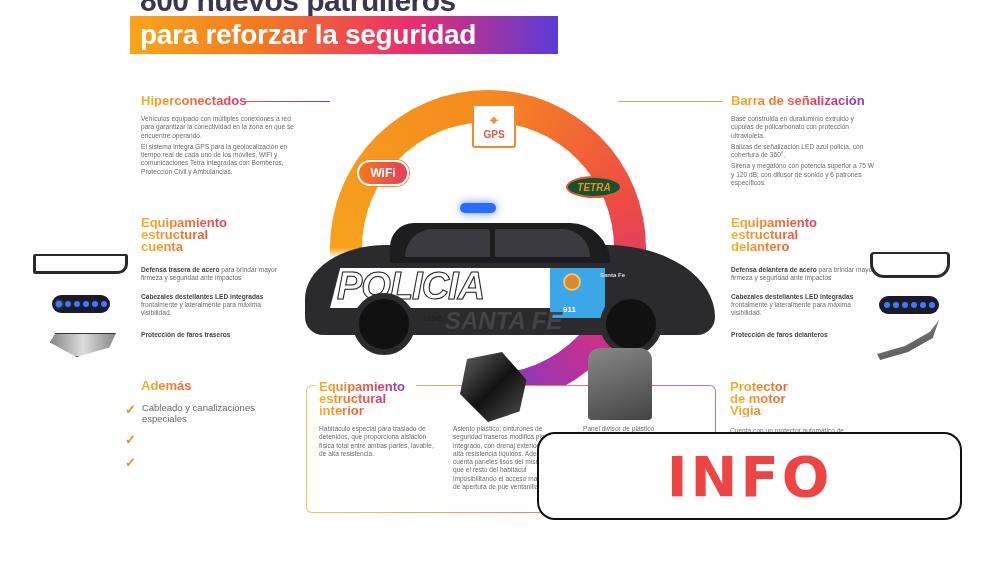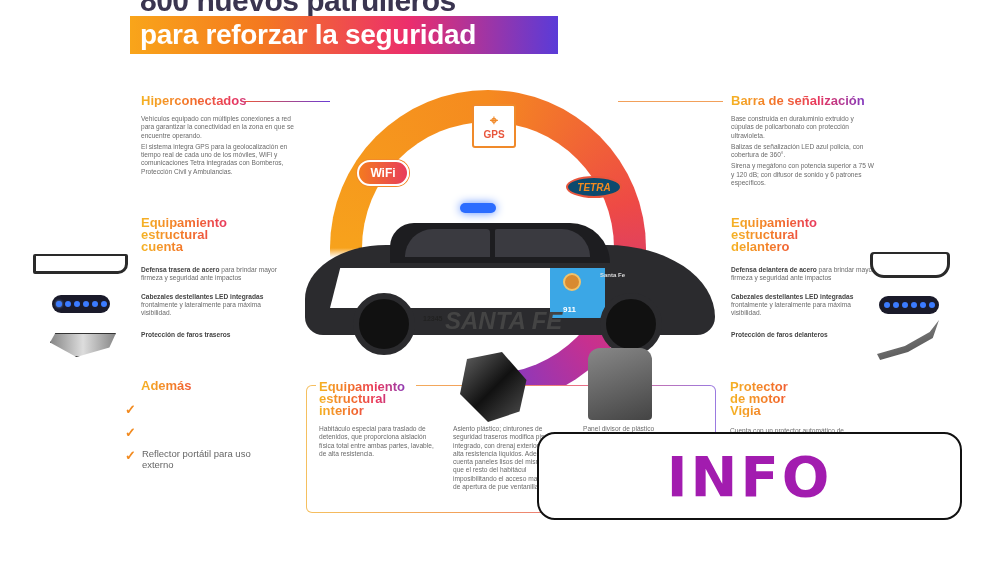--- a/index.html
+++ b/index.html
@@ -30,21 +30,21 @@
 
 <div class="abs icon-badge" style="left:472px;top:104px;width:44px;height:44px;background:#fff;border:2px solid #f08a2a;border-radius:3px;flex-direction:column;color:#e8553c;font-size:10px">
   <span style="font-size:14px;color:#f08a2a">⌖</span>
   <span>GPS</span>
 </div>
 
 <div class="abs icon-badge" style="left:357px;top:160px;width:52px;height:26px;background:linear-gradient(90deg,#f47a1f,#e83c5c);border-radius:13px;color:#fff;font-size:12px;border:2px solid #fff;box-shadow:0 0 0 1px #f28a2a">
   <span>WiFi</span>
 </div>
 
-<div class="abs icon-badge" style="left:566px;top:176px;width:56px;height:22px;background:#0c4a6e;border:2px solid #e8553c;border-radius:50%;color:#f28a1f;font-size:10px;font-style:italic">
+<div class="abs icon-badge" style="left:566px;top:176px;width:56px;height:22px;background:#14532d;border:2px solid #e8553c;border-radius:50%;color:#f28a1f;font-size:10px;font-style:italic">
   <span>TETRA</span>
 </div>
 
 <div class="abs" style="left:141px;top:95px;width:155px">
   <div class="h grad">Hiperconectados</div>
   <div class="p" style="margin-top:8px">Vehículos equipado con múltiples conexiones a red para garantizar la conectividad en la zona en que se encuentre operando.</div>
   <div class="p" style="margin-top:3px">El sistema integra GPS para la geolocalización en tiempo real de cada uno de los móviles, WiFi y comunicaciones Tetra integradas con Bomberos, Protección Civil y Ambulancias.</div>
 </div>
 <div class="line" style="left:245px;top:101px;width:85px;background:linear-gradient(90deg,#e8553c,#6a3bd6)"></div>
 
@@ -96,40 +96,41 @@
 <div class="abs" style="left:877px;top:320px;width:62px;height:40px;background:linear-gradient(160deg,#999,#444);clip-path:polygon(100% 0,90% 45%,50% 80%,5% 100%,0 85%,45% 65%,85% 30%)"></div>
 
 <div class="abs car">
   <div class="abs" style="left:10px;top:30px;width:410px;height:90px;background:#2b2b2e;border-radius:90px 120px 20px 20px / 60px 80px 20px 20px"></div>
   <div class="abs" style="left:95px;top:8px;width:220px;height:40px;background:#1d1d20;border-radius:60px 100px 0 0"></div>
   <div class="abs" style="left:110px;top:14px;width:85px;height:28px;background:#3a3a40;border-radius:30px 4px 0 0"></div>
   <div class="abs" style="left:200px;top:14px;width:95px;height:28px;background:#3a3a40;border-radius:4px 60px 0 0"></div>
   <div class="abs" style="left:165px;top:-12px;width:36px;height:10px;background:#2b6cff;border-radius:5px;box-shadow:0 0 10px #5a8cff"></div>
   <div class="abs" style="left:35px;top:53px;width:255px;height:40px;background:#fff;clip-path:polygon(4% 0,100% 0,100% 100%,0 100%)"></div>
   <div class="abs" style="left:255px;top:53px;width:55px;height:50px;background:#3ba7e6"></div>
+  <div class="abs" style="left:42px;top:50px;font-size:38px;font-weight:bold;font-style:italic;color:#fff;text-shadow:0 0 1px #000;letter-spacing:-1px;-webkit-text-stroke:1px #222">POLICIA</div>
   <div class="abs" style="left:150px;top:92px;font-size:24px;font-weight:bold;font-style:italic;color:#444">SANTA FE</div>
   <div class="abs" style="left:128px;top:100px;font-size:7px;color:#222;font-weight:bold">12345</div>
   <div class="abs" style="left:268px;top:90px;font-size:8px;color:#fff;font-weight:bold">911</div>
   <div class="abs" style="left:268px;top:58px;width:18px;height:18px;border-radius:50%;background:#d88a30;border:2px solid #f2c36a"></div>
   <div class="abs" style="left:305px;top:57px;font-size:6px;color:#ddd;font-weight:bold">Santa Fe</div>
   <div class="abs" style="left:58px;top:78px;width:62px;height:62px;border-radius:50%;background:#111;border:6px solid #2b2b2e"></div>
   <div class="abs" style="left:305px;top:78px;width:62px;height:62px;border-radius:50%;background:#111;border:6px solid #2b2b2e"></div>
 </div>
 
 <div class="abs" style="left:141px;top:380px;width:120px">
   <div class="h grad">Además</div>
   <div style="display:flex;gap:6px;margin-top:10px;margin-left:-16px">
       <span class="check">✓</span>
+      <span class="ad">Cableado y canalizaciones especiales</span>
     </div>
   <div style="display:flex;gap:6px;margin-top:8px;margin-left:-16px">
       <span class="check">✓</span>
     </div>
   <div style="display:flex;gap:6px;margin-top:8px;margin-left:-16px">
       <span class="check">✓</span>
-      <span class="ad">Reflector portátil para uso externo</span>
     </div>
 </div>
 
 <div class="abs" style="left:306px;top:385px;width:410px;height:128px;border:1.5px solid transparent;border-radius:6px;background:linear-gradient(#fff,#fff) padding-box,linear-gradient(90deg,#f5c060,#f2a05a 40%,#e86a8a 70%,#9a7ae0) border-box"></div>
 <div class="abs" style="left:316px;top:381px;width:100px;background:#fff;padding-left:3px">
   <div class="h grad">Equipamiento</div>
   <div class="h grad">estructural</div>
   <div class="h grad">interior</div>
 </div>
 <div class="abs p" style="left:319px;top:425px;width:115px">Habitáculo especial para traslado de detenidos, que proporciona aislación física total entre ambas partes, lavable, de alta resistencia.</div>
@@ -139,14 +140,14 @@
 <div class="abs" style="left:588px;top:348px;width:64px;height:72px;background:linear-gradient(160deg,#888,#444);border-radius:12px 12px 4px 4px"></div>
 
 <div class="abs" style="left:730px;top:381px;width:140px">
   <div class="h grad">Protector</div>
   <div class="h grad">de motor</div>
   <div class="h grad">Vigia</div>
   <div class="p" style="margin-top:10px">Cuenta con un protector automático de</div>
 </div>
 
 <div class="abs logo-box">
-  <span style="color:#a21caf">INFO</span>
+  <span style="color:#ef4444">INFO</span>
 </div>
 
 </body></html>

